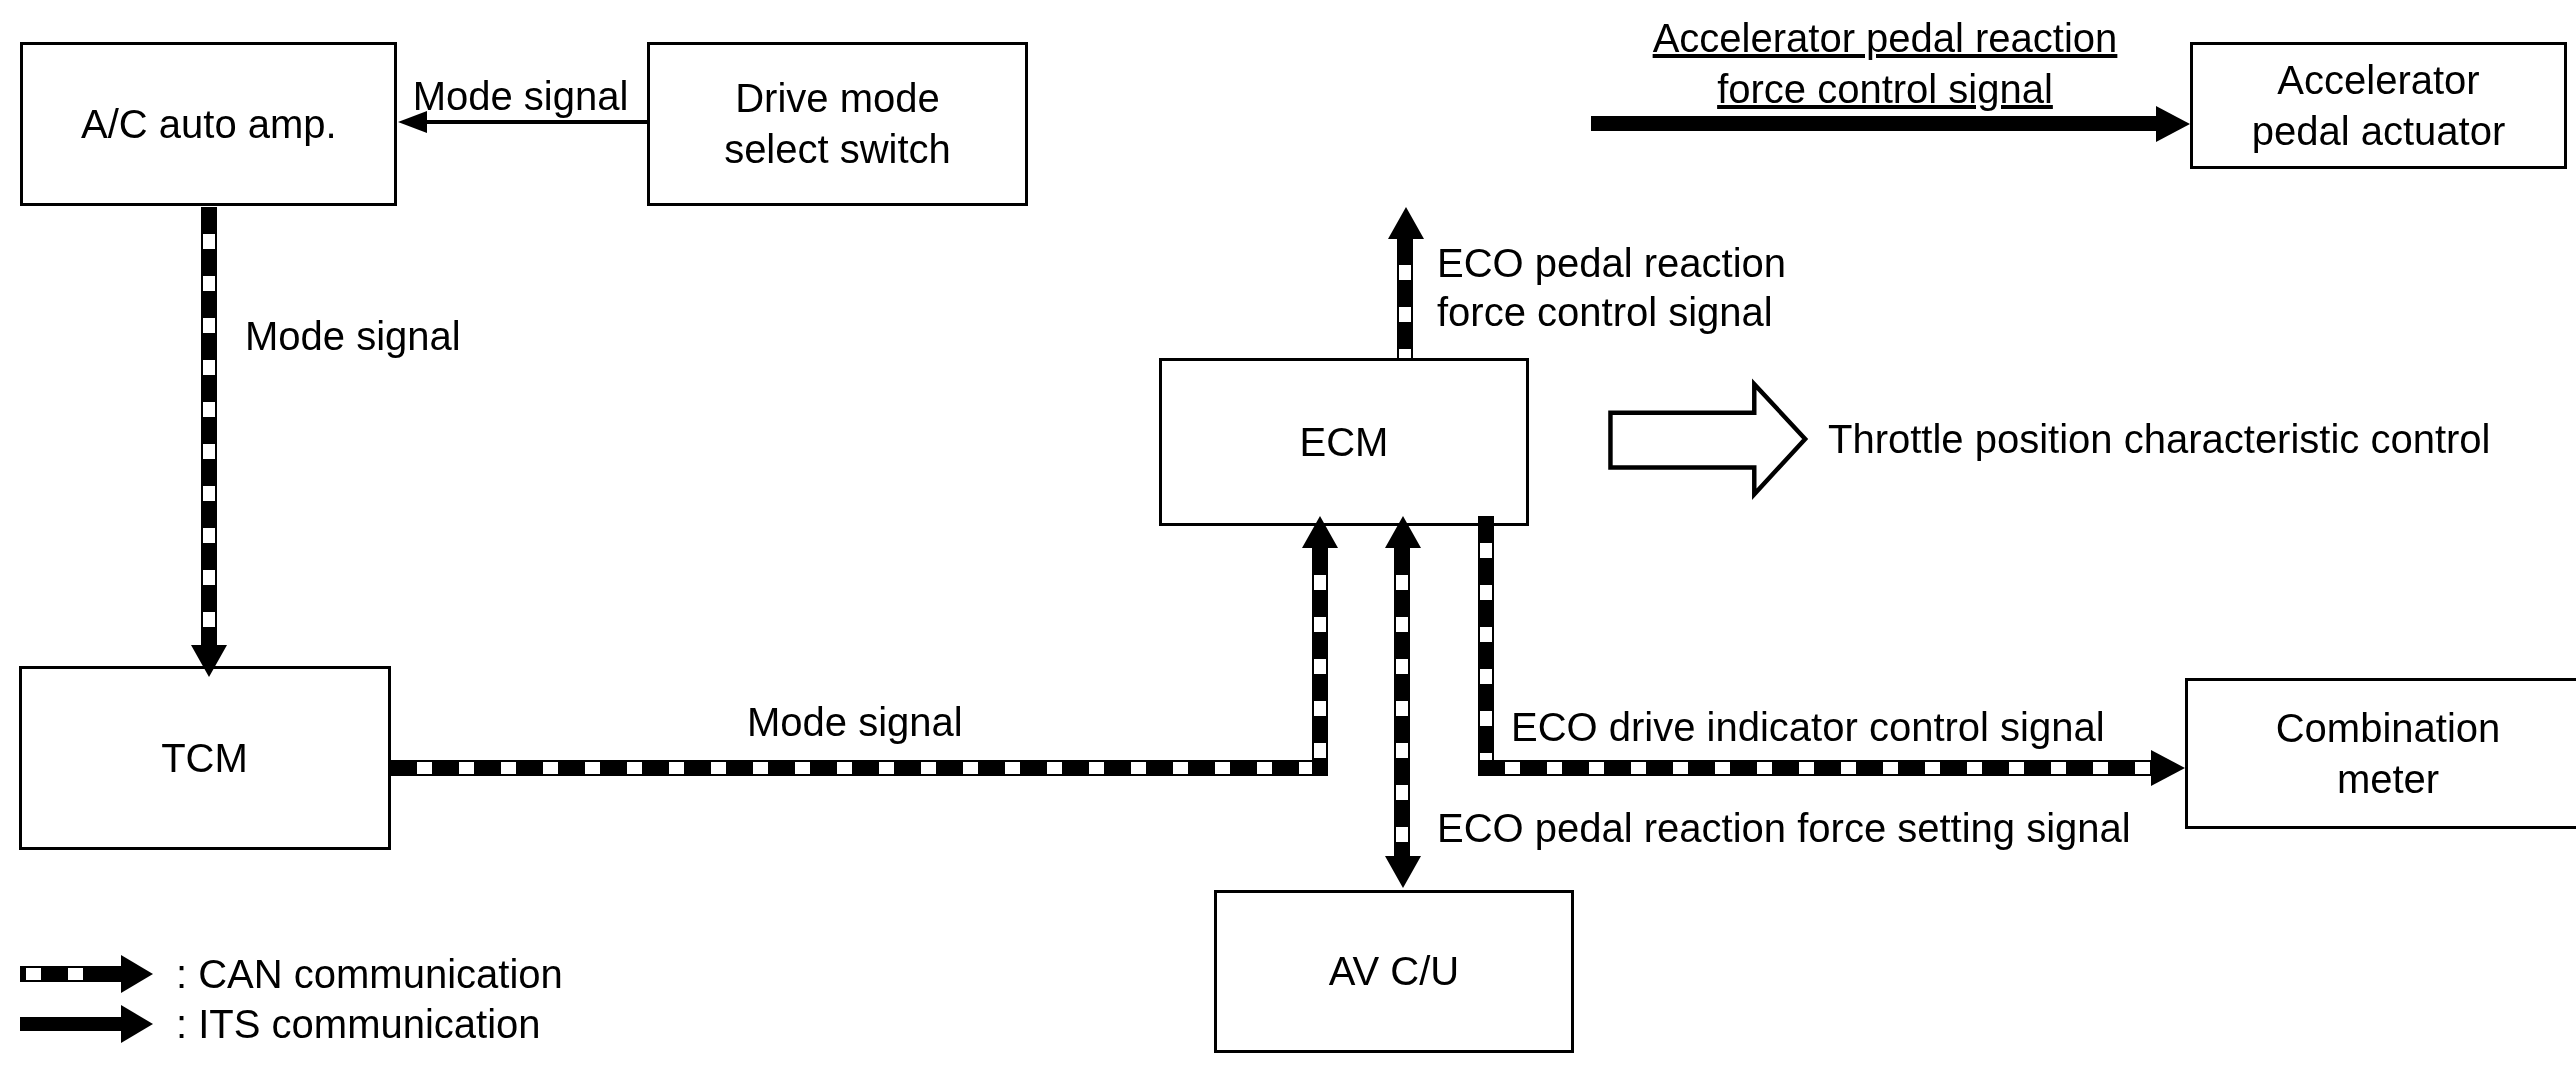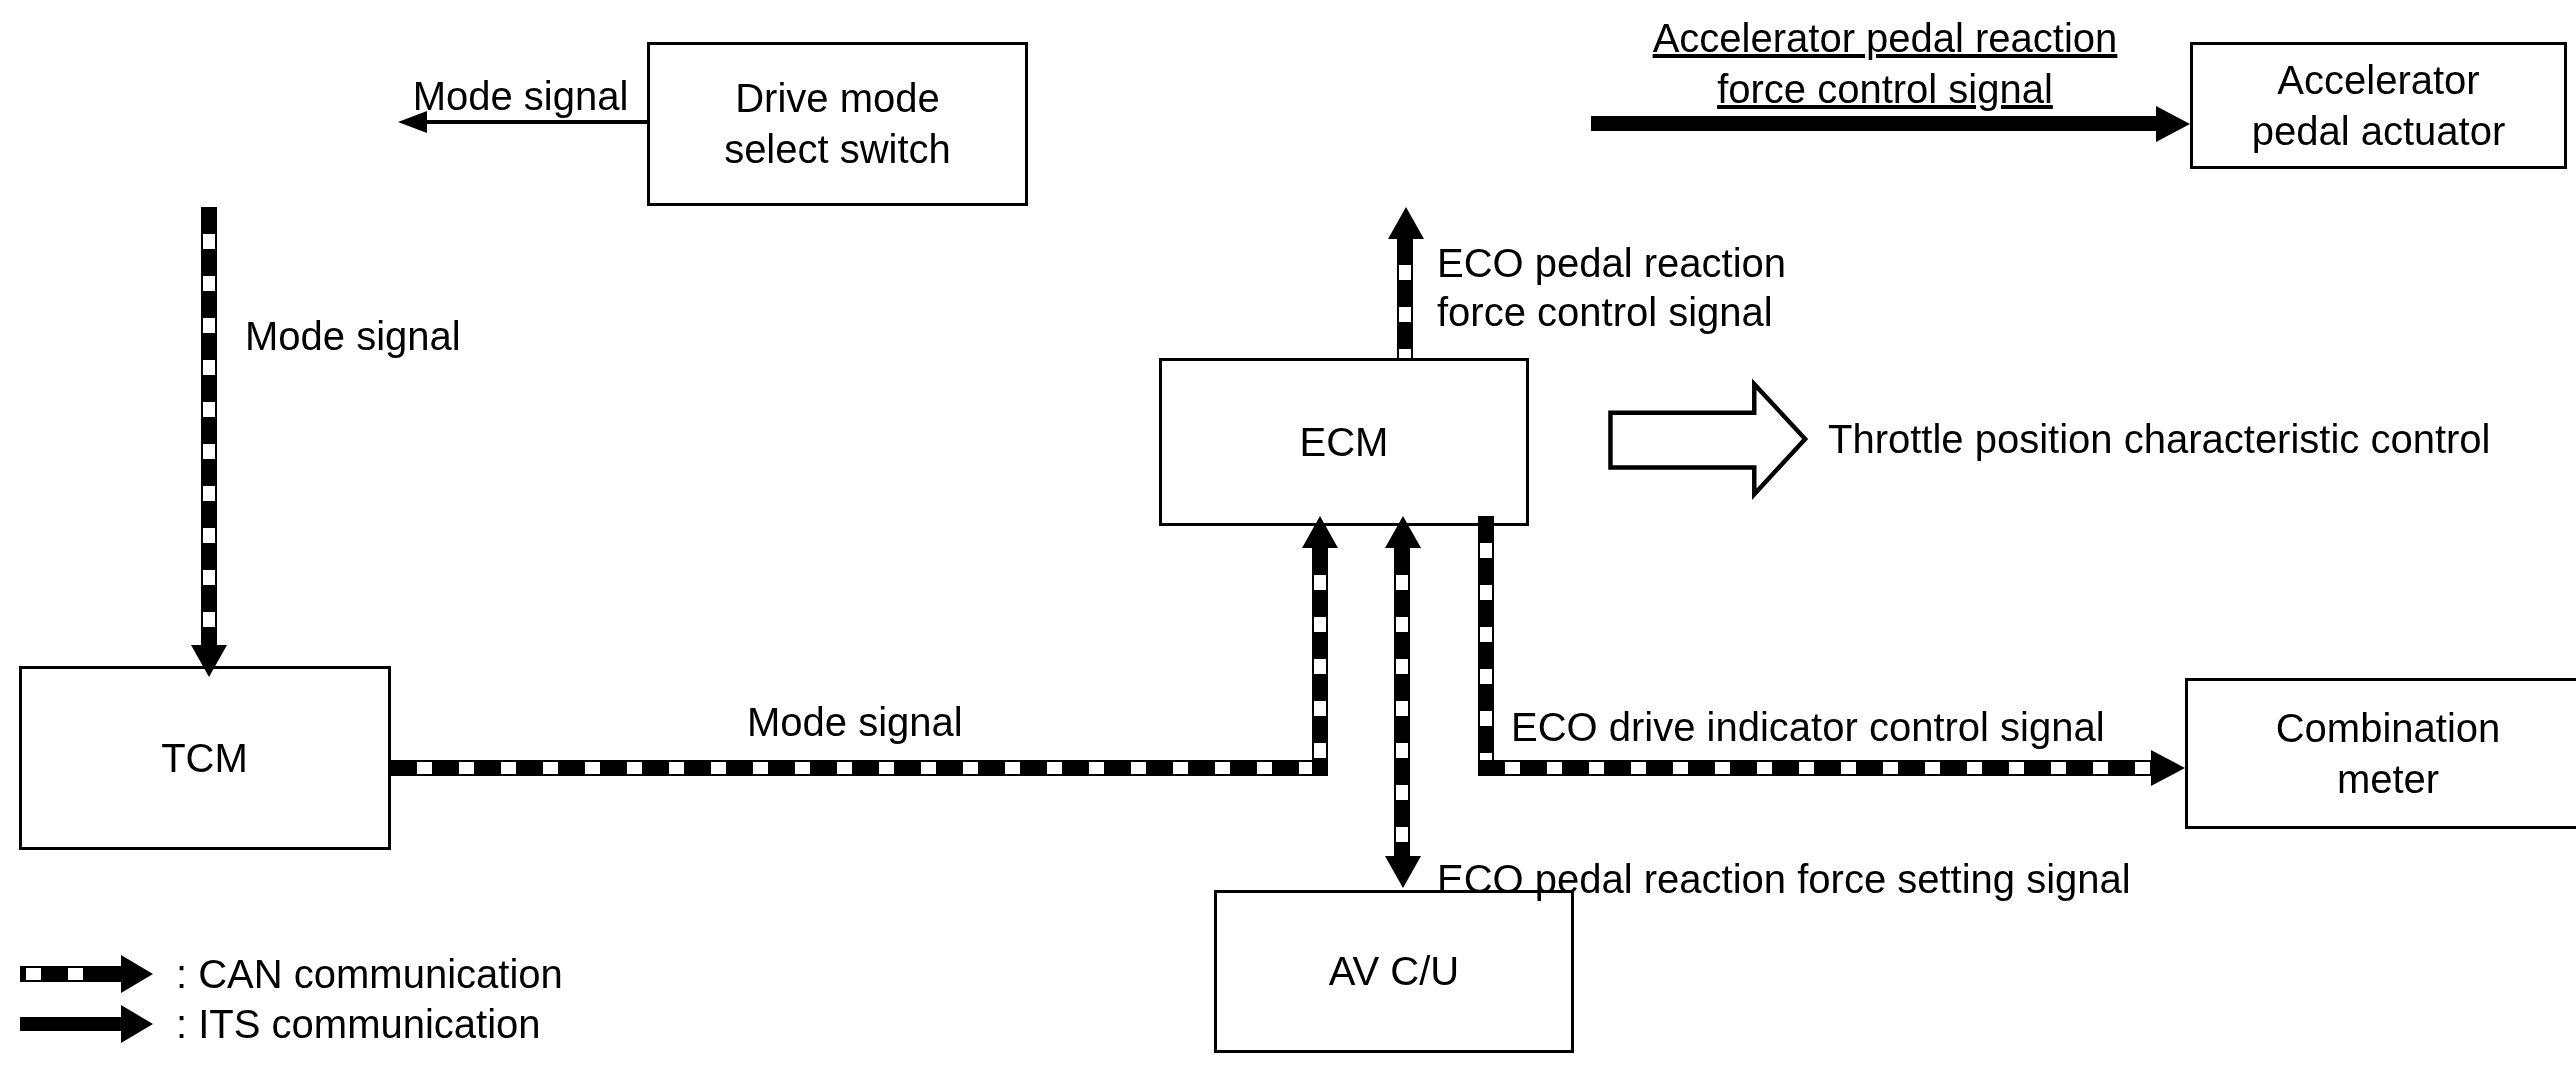--- a/index.html
+++ b/index.html
@@ -42,20 +42,23 @@
   .tri.right{border-top:18px solid transparent;border-bottom:18px solid transparent;border-left:34px solid #000;}
   .tri.rightbig{border-top:19px solid transparent;border-bottom:19px solid transparent;border-left:32px solid #000;}
   .tri.left{border-top:11.5px solid transparent;border-bottom:11.5px solid transparent;border-right:29px solid #000;}
   .hollow-arrow{position:absolute;}
 </style>
 </head>
 <body>
 
 <div class="stage">
 
+  <div class="box" style="left:20.4px;top:42px;width:377px;height:164px">
+    <span class="ln">A/C auto amp.</span>
+  </div>
 
   <div class="box" style="left:647px;top:42px;width:381px;height:164px">
     <span class="ln">Drive mode</span>
     <span class="ln">select switch</span>
   </div>
 
 
   <div class="box" style="left:2190px;top:42px;width:377px;height:127px">
     <span class="ln">Accelerator</span>
     <span class="ln">pedal actuator</span>
@@ -119,21 +122,21 @@
 
   <div class="lbl" style="left:1437px;top:239px;line-height:49px">
     <span class="ln">ECO pedal reaction</span>
     <span class="ln">force control signal</span>
   </div>
 
   <div class="lbl" style="left:1828px;top:416px">Throttle position characteristic control</div>
 
   <div class="lbl" style="left:1511px;top:704px">ECO drive indicator control signal</div>
 
-  <div class="lbl" style="left:1437px;top:856px">ECO pedal reaction force setting signal</div>
+  <div class="lbl" style="left:1437px;top:805px">ECO pedal reaction force setting signal</div>
 
   <div>
     <div class="canh" style="left:20px;top:966px;width:101px;background-position:-21px 0"></div>
     <div class="tri rightbig" style="left:121px;top:955px"></div>
     <div class="lbl" style="left:176px;top:951px">: CAN communication</div>
 
     <div class="its" style="left:20px;top:1017px;width:101px;height:14px"></div>
     <div class="tri rightbig" style="left:121px;top:1005px"></div>
     <div class="lbl" style="left:176px;top:1001px">: ITS communication</div>
   </div>

